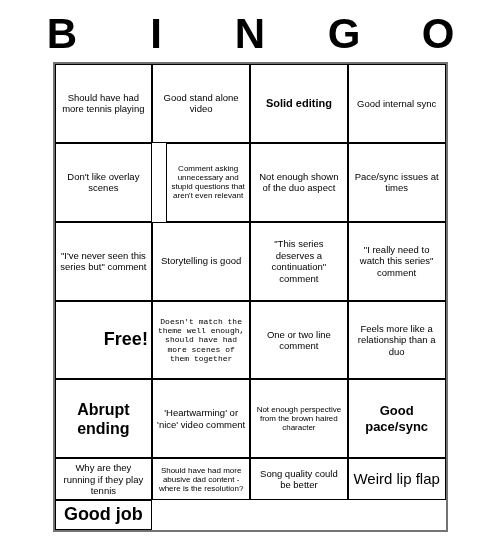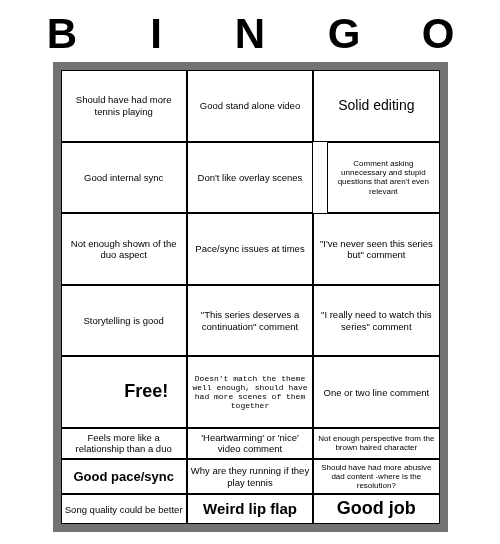--- a/index.html
+++ b/index.html
@@ -21,58 +21,58 @@
     }
     .bingo-letter {
       font-size: 42px;
       font-weight: bold;
       width: 88px;
       text-align: center;
       color: #000;
     }
     .bingo-grid {
       display: grid;
-      grid-template-columns: repeat(3, 1fr);
+      grid-template-columns: repeat(4, 1fr);
       grid-template-rows: repeat(5, 1fr);
       width: 395px;
       height: 470px;
-      border: 8px solid #737373;
+      border: 2px solid #737373;
     }
     .bingo-cell {
       border: 1px solid #000;
       display: flex;
       align-items: center;
       justify-content: center;
       text-align: center;
       padding: 3px;
       font-size: 9.5px;
       line-height: 1.2;
       color: #000;
       background: #fff;
     }
     .bingo-cell.large-text {
-      font-size: 14px;
-      font-weight: normal;
+      font-size: 11px;
+      font-weight: bold;
     }
     .bingo-cell.medium-text {
       font-size: 13px;
       font-weight: bold;
     }
     .bingo-cell.free {
       font-size: 18px;
       font-weight: bold;
       padding-left: 48px;
     }
     .bingo-cell.good-job {
       font-size: 18px;
       font-weight: bold;
     }
     .bingo-cell.weird-lip {
       font-size: 15px;
-      font-weight: bold;
+      font-weight: normal;
     }
     .bingo-cell.abrupt {
       font-size: 16px;
       font-weight: bold;
     }
   </style>
 </head>
 <body>
 
 <div class="bingo-header">
@@ -93,20 +93,21 @@
     <div class="bingo-cell">Not enough shown of the duo aspect</div>
     <div class="bingo-cell">Pace/sync issues at times</div>
     <div class="bingo-cell">"I've never seen this series but" comment</div>
     <div class="bingo-cell">Storytelling is good</div>
     <div class="bingo-cell">"This series deserves a continuation" comment</div>
     <div class="bingo-cell">"I really need to watch this series" comment</div>
     <div class="bingo-cell free">Free!</div>
     <div class="bingo-cell" style="font-size: 8px; line-height: 1.15; font-family: Liberation Mono, monospace;">Doesn't match the theme well enough, should have had more scenes of them together</div>
     <div class="bingo-cell">One or two line comment</div>
     <div class="bingo-cell">Feels more like a relationship than a duo</div>
+    <div class="bingo-cell abrupt">Abrupt ending</div>
     <div class="bingo-cell">'Heartwarming' or 'nice' video comment</div>
     <div class="bingo-cell" style="font-size: 8px; line-height: 1.15;">Not enough perspective from the brown haired character</div>
     <div class="bingo-cell medium-text">Good pace/sync</div>
     <div class="bingo-cell">Why are they running if they play tennis</div>
     <div class="bingo-cell" style="font-size: 8px; line-height: 1.15;">Should have had more abusive dad content -where is the resolution?</div>
     <div class="bingo-cell">Song quality could be better</div>
     <div class="bingo-cell weird-lip">Weird lip flap</div>
     <div class="bingo-cell good-job">Good job</div>
   </div>
 

